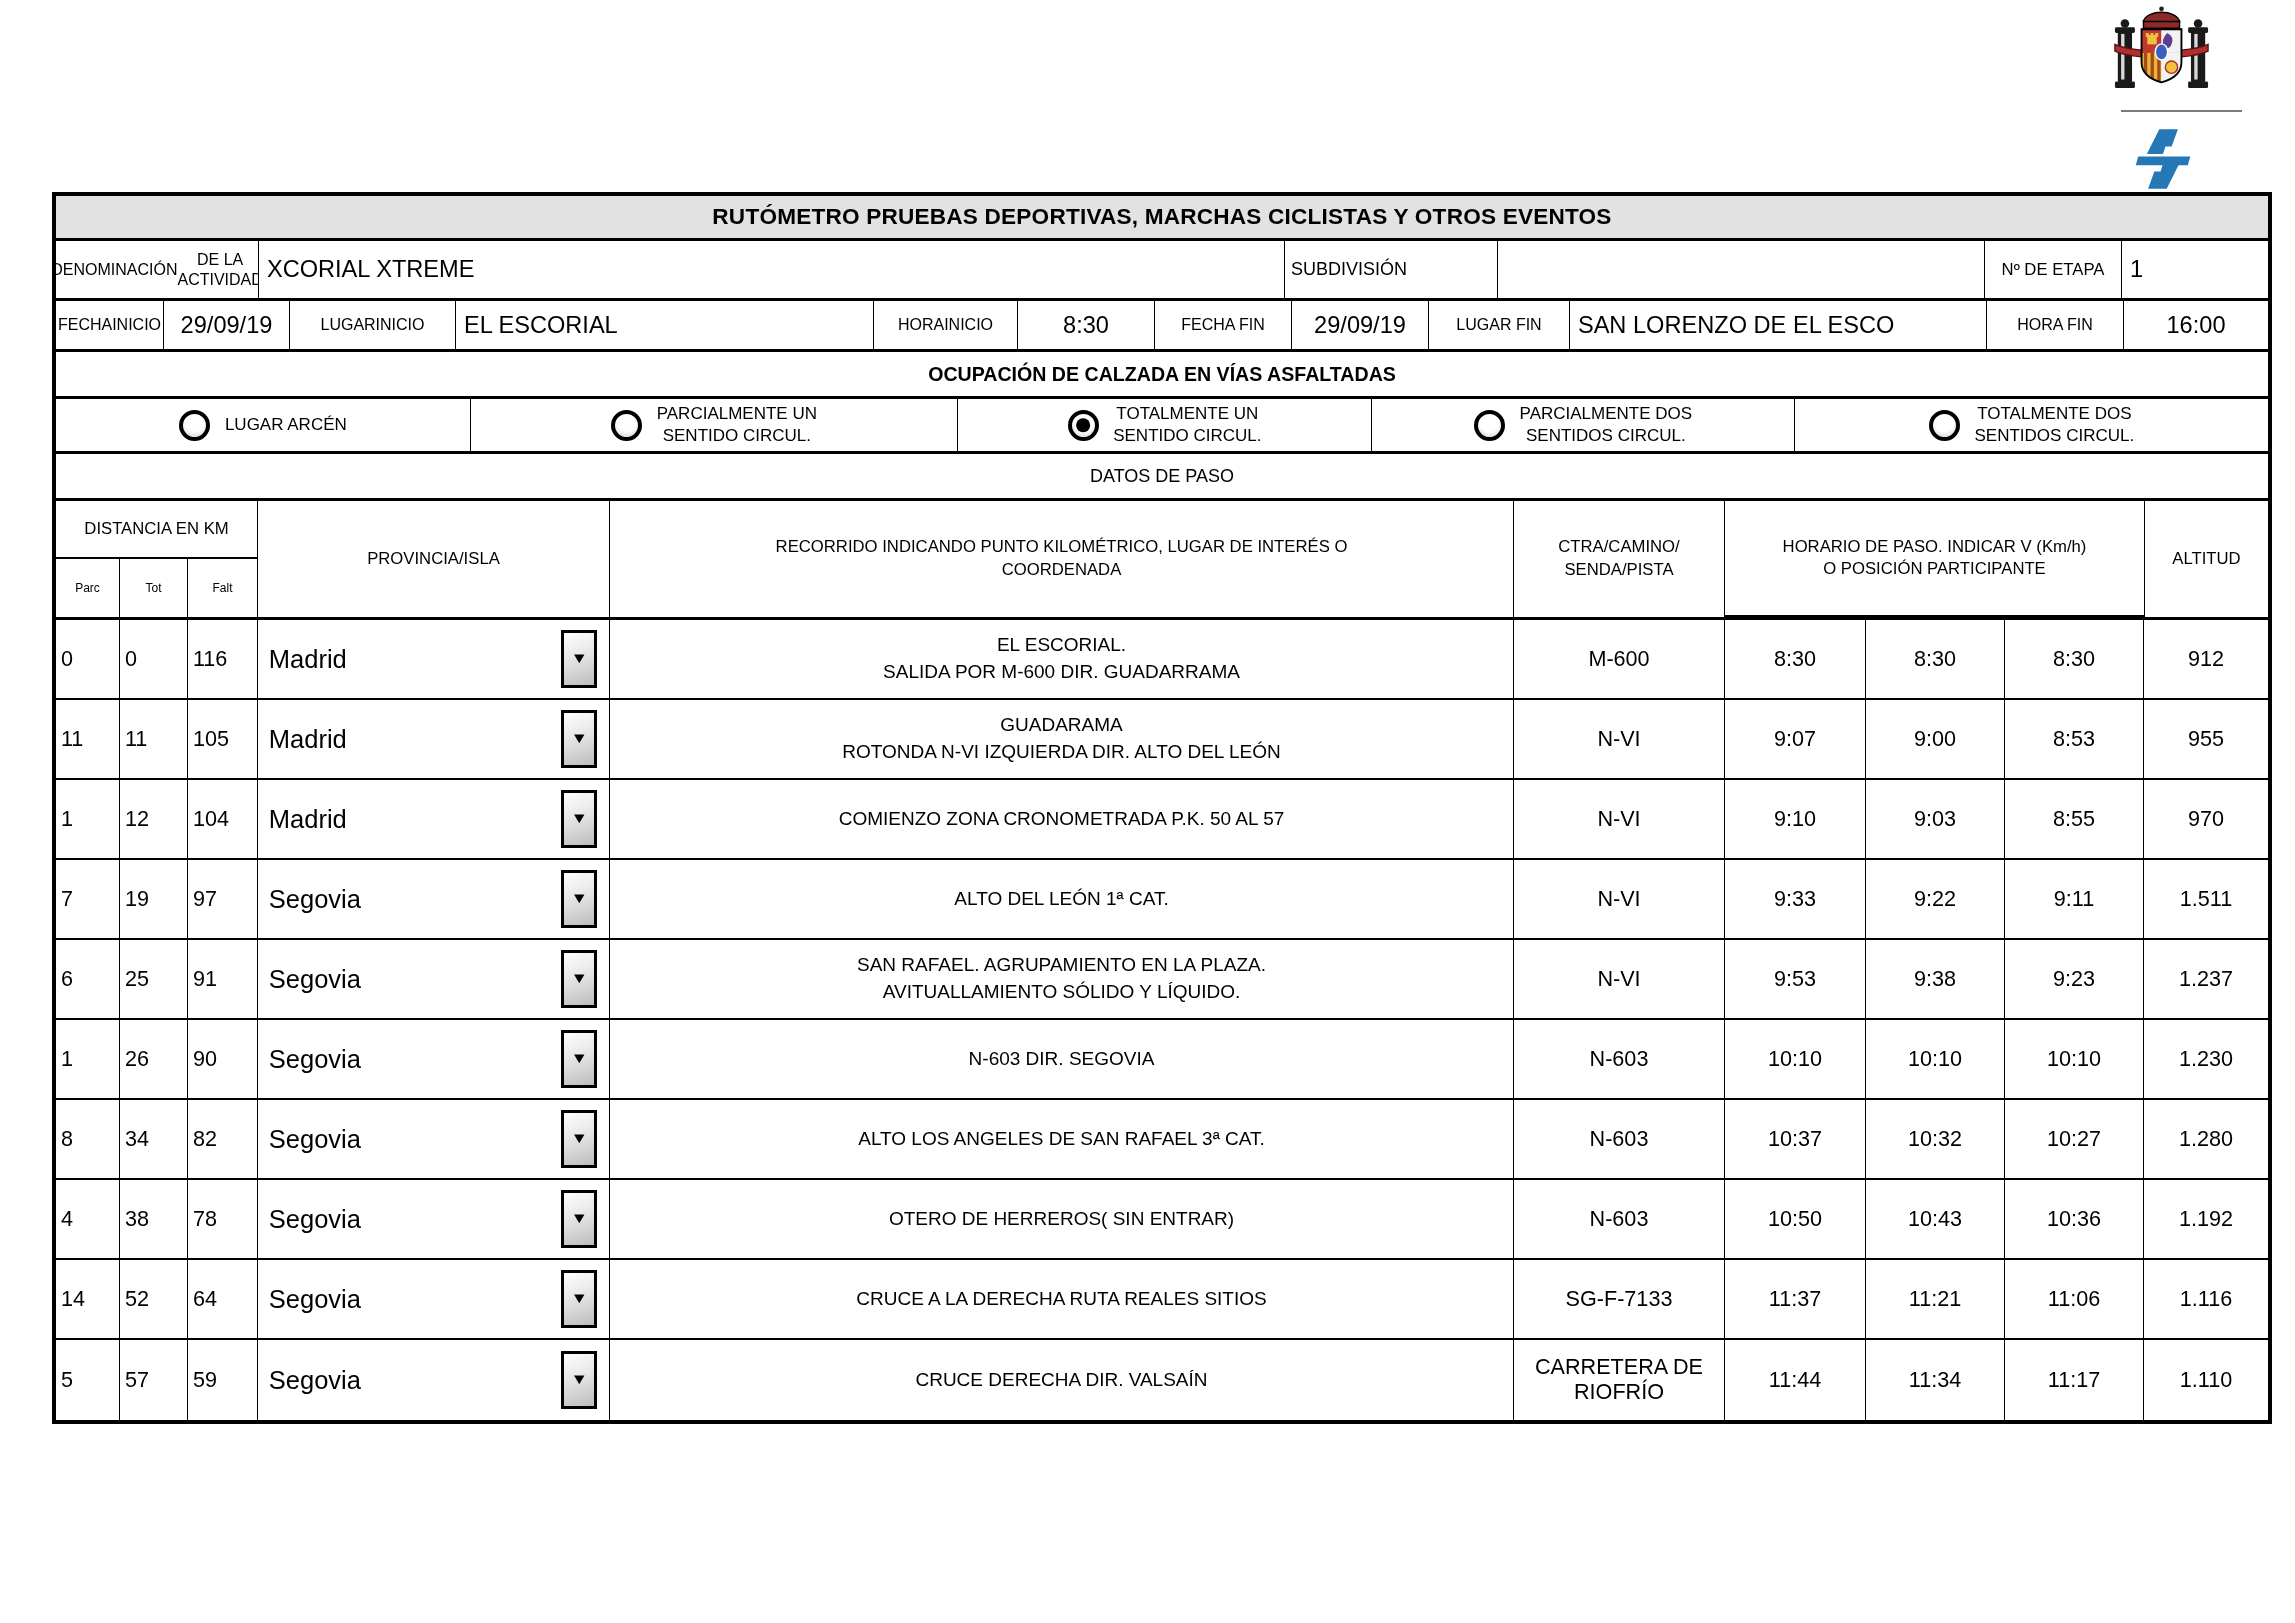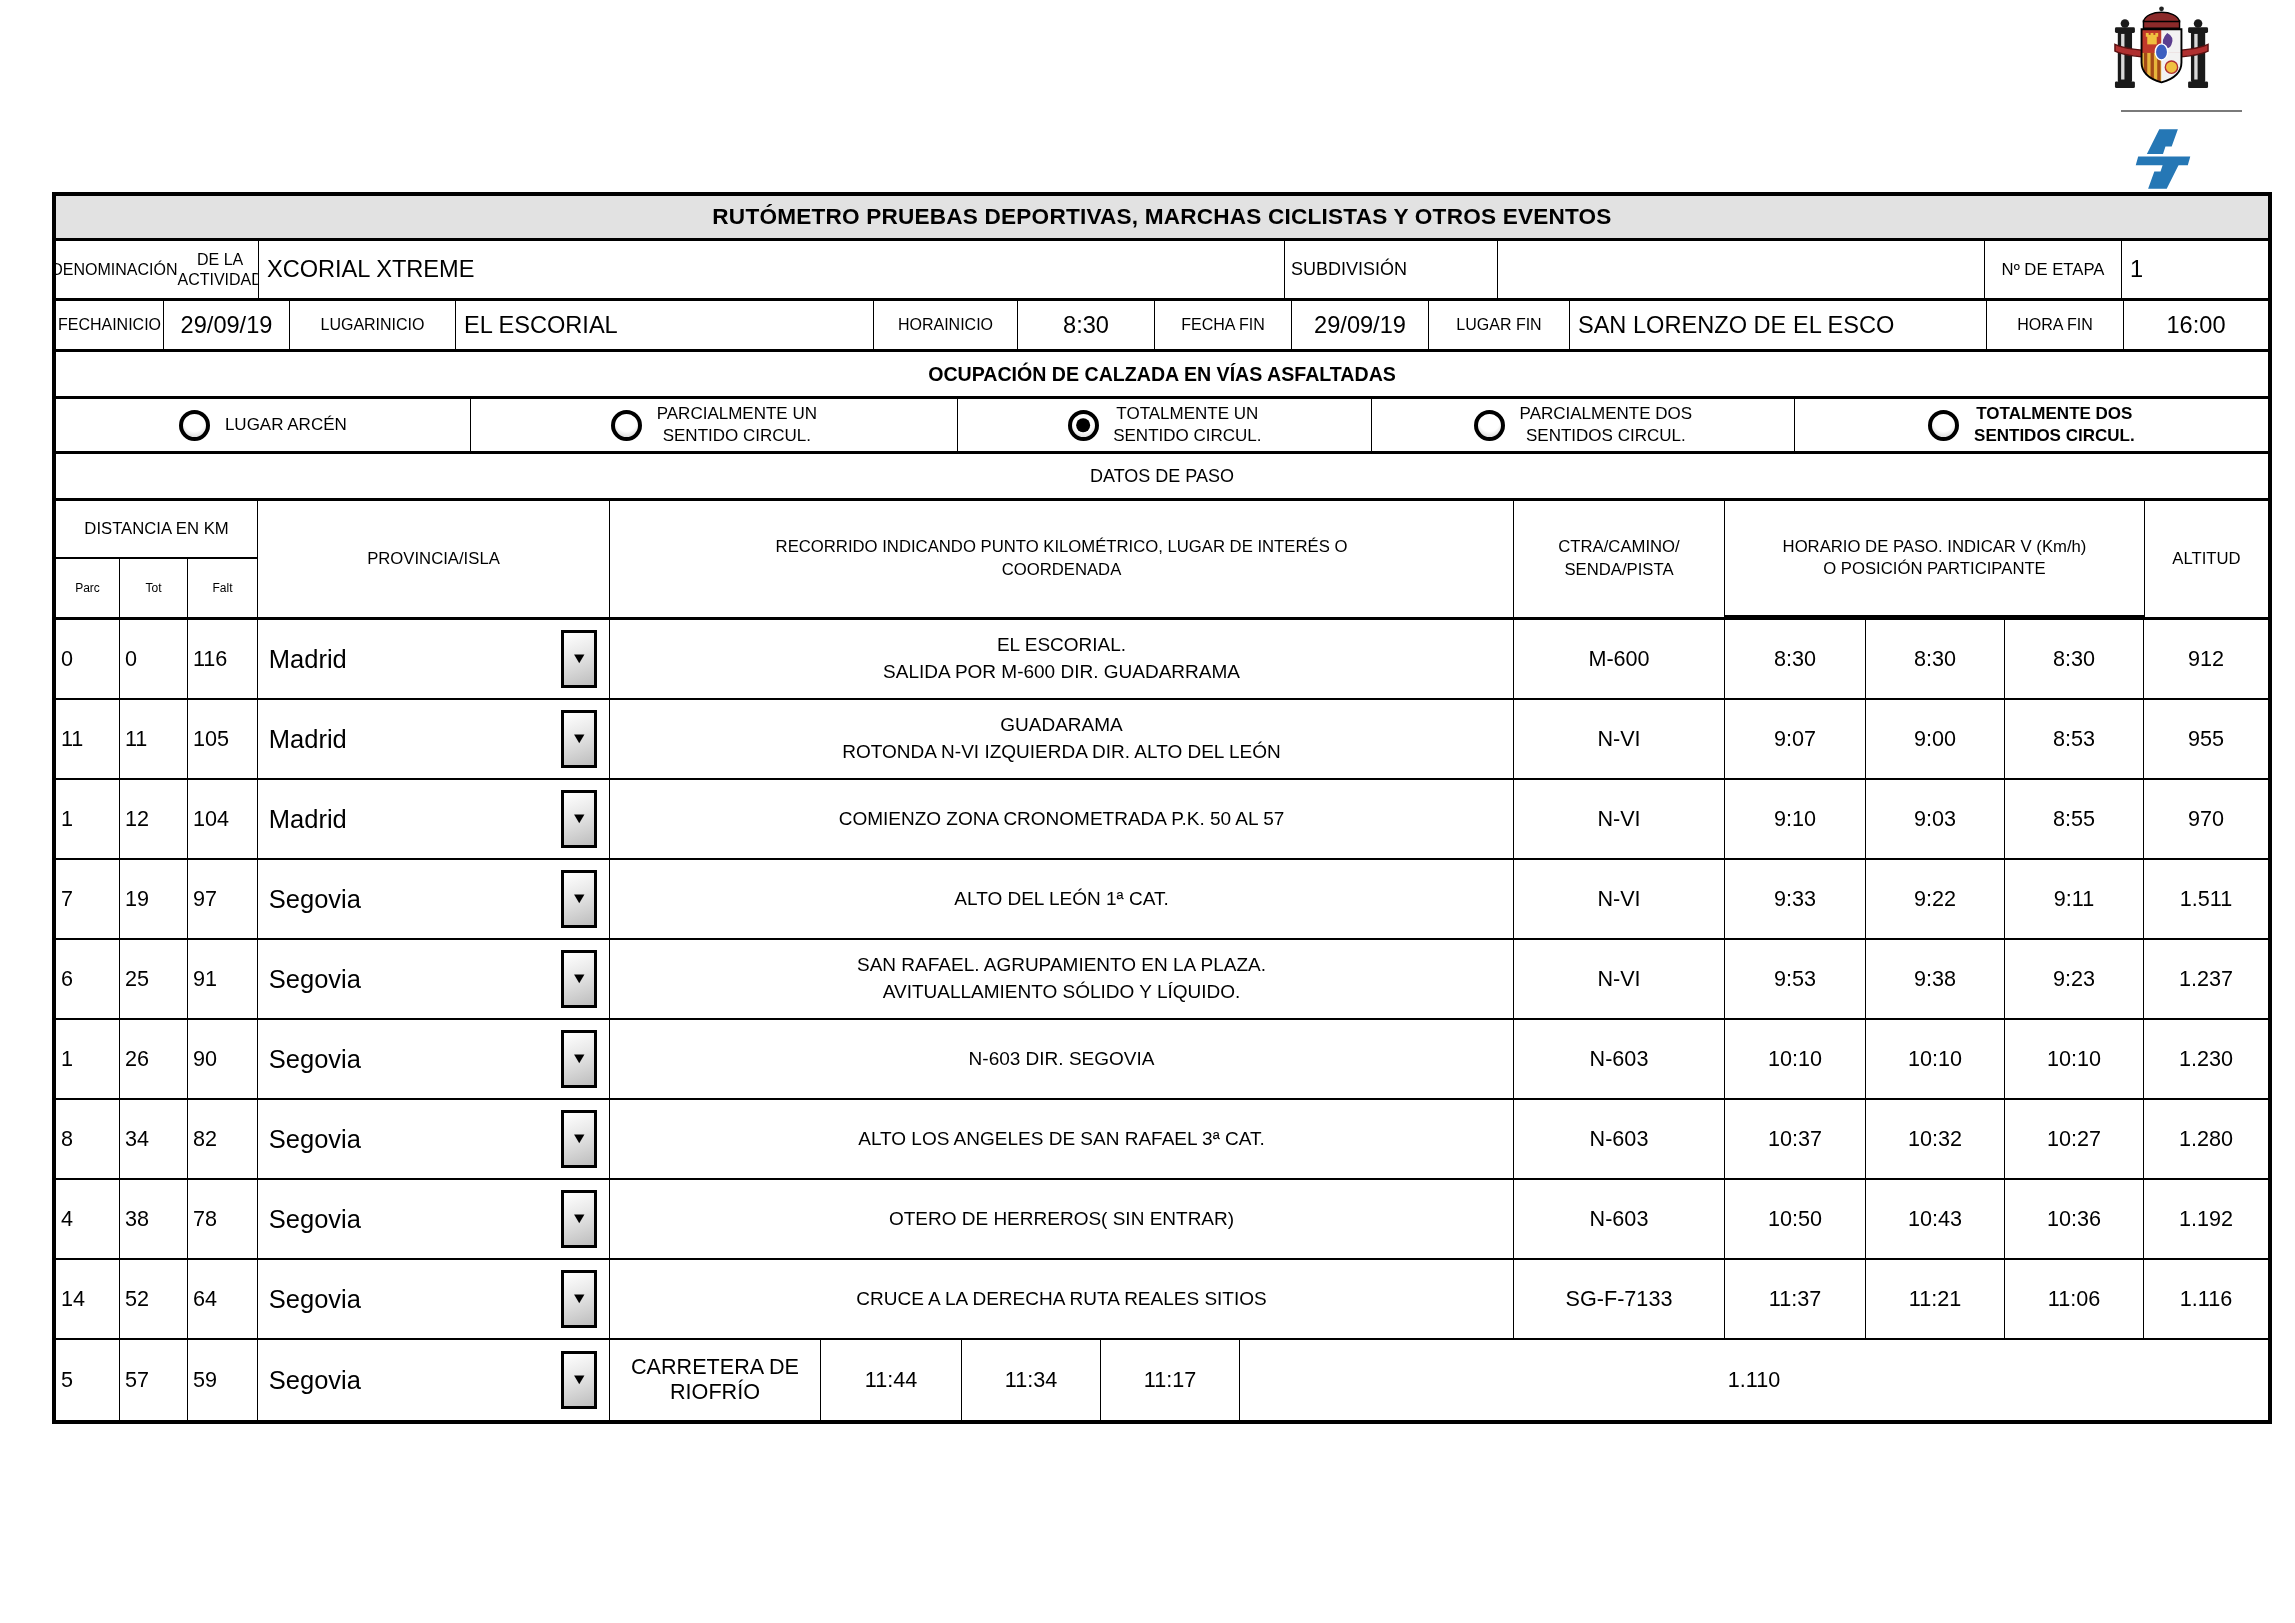--- a/index.html
+++ b/index.html
@@ -35,21 +35,21 @@
   .w-subval{width:487px;} .w-etapalbl{width:137px;flex-direction:column;justify-content:center;text-align:center;font-size:16.7px;} .w-etapaval{flex:1;}
   .f1{width:108px;} .f2{width:126px;} .f3{width:166px;} .f4{width:418px;}
   .f5{width:144px;} .f6{width:137px;} .f7{width:137px;} .f8{width:137px;}
   .f9{width:141px;} .f10{width:417px;} .f11{width:137px;} .f12{flex:1;}
 
   .r-octitle{height:47px;align-items:center;justify-content:center;}
   .octitle-text{font-size:19.6px;font-weight:bold;}
 
   .r-radios{height:55px;}
   .rseg{display:flex;align-items:center;justify-content:center;gap:14.7px;border-right:1.5px solid #000;}
-  .rs1{width:415px;} .rs2{width:487px;} .rs3{width:414px;} .rs4{width:423px;} .rs5{flex:1;border-right:none;font-weight:bold;}
+  .rs1{width:415px;} .rs2{width:487px;} .rs3{width:414px;} .rs4{width:423px;} .rs5{flex:1;border-right:none;}
   .radio{flex:0 0 auto;width:31px;height:31px;border:4.9px solid #000;border-radius:50%;
          background:radial-gradient(circle at 50% 32%,#ffffff 52%,#c6c6c6 100%);position:relative;}
   .radio .dot{display:none;position:absolute;left:50%;top:50%;transform:translate(-50%,-50%);
               width:13.7px;height:13.7px;border-radius:50%;background:#000;}
   .radio.checked .dot{display:block;}
   .rlabel{font-size:17px;line-height:1.3;text-align:center;}
 
   .r-datos{height:47px;align-items:center;justify-content:center;font-size:18px;}
 
   
@@ -453,20 +453,24 @@
     <div class="drow lastrow">
       <div class="cell num c1">5</div>
       <div class="cell num c2">57</div>
       <div class="cell num c3">59</div>
       <div class="cell prov c4">
         <span>Segovia</span>
         <span class="dropdown">
             <span class="dd-arrow">▼</span>
           </span>
       </div>
+      <div class="cell rec c5">
+        <div>CRUCE DERECHA DIR. VALSAÍN</div>
+          <div></div>
+      </div>
       <div class="cell ctrac c6">CARRETERA DE RIOFRÍO</div>
       <div class="cell time c7">11:44</div>
       <div class="cell time c8">11:34</div>
       <div class="cell time c9">11:17</div>
       <div class="cell altc c10">1.110</div>
     </div>
 
   </div>
 </div>
 

